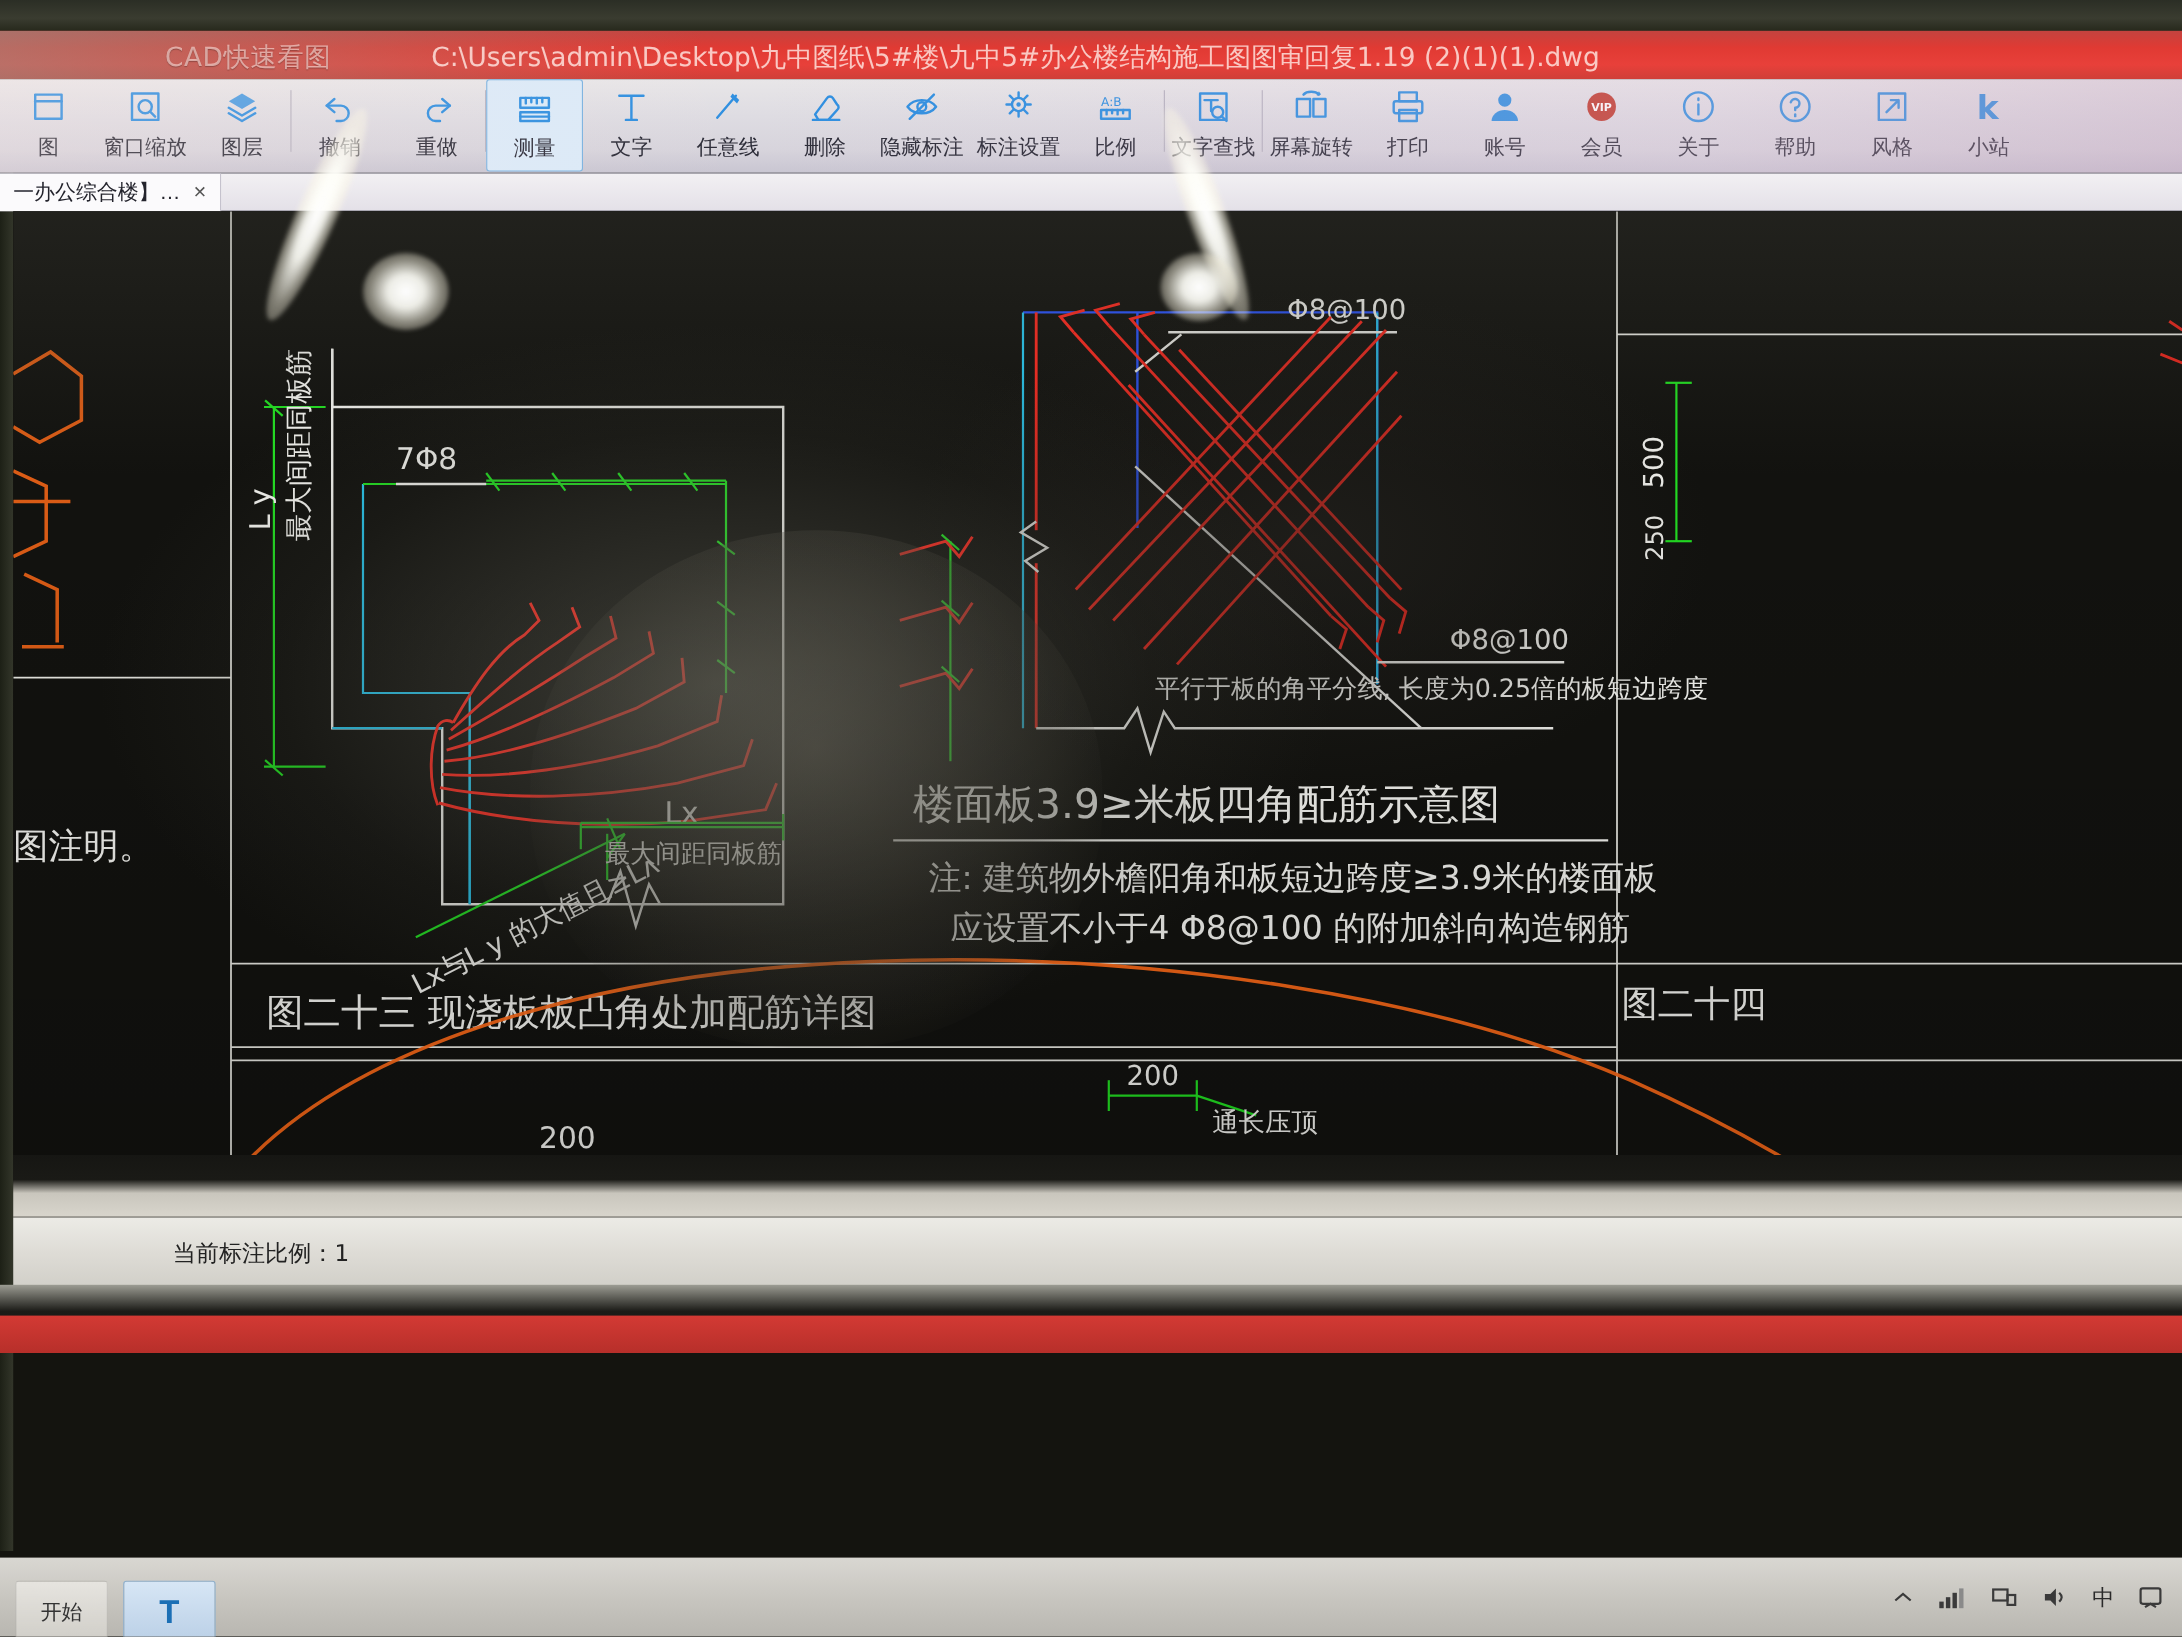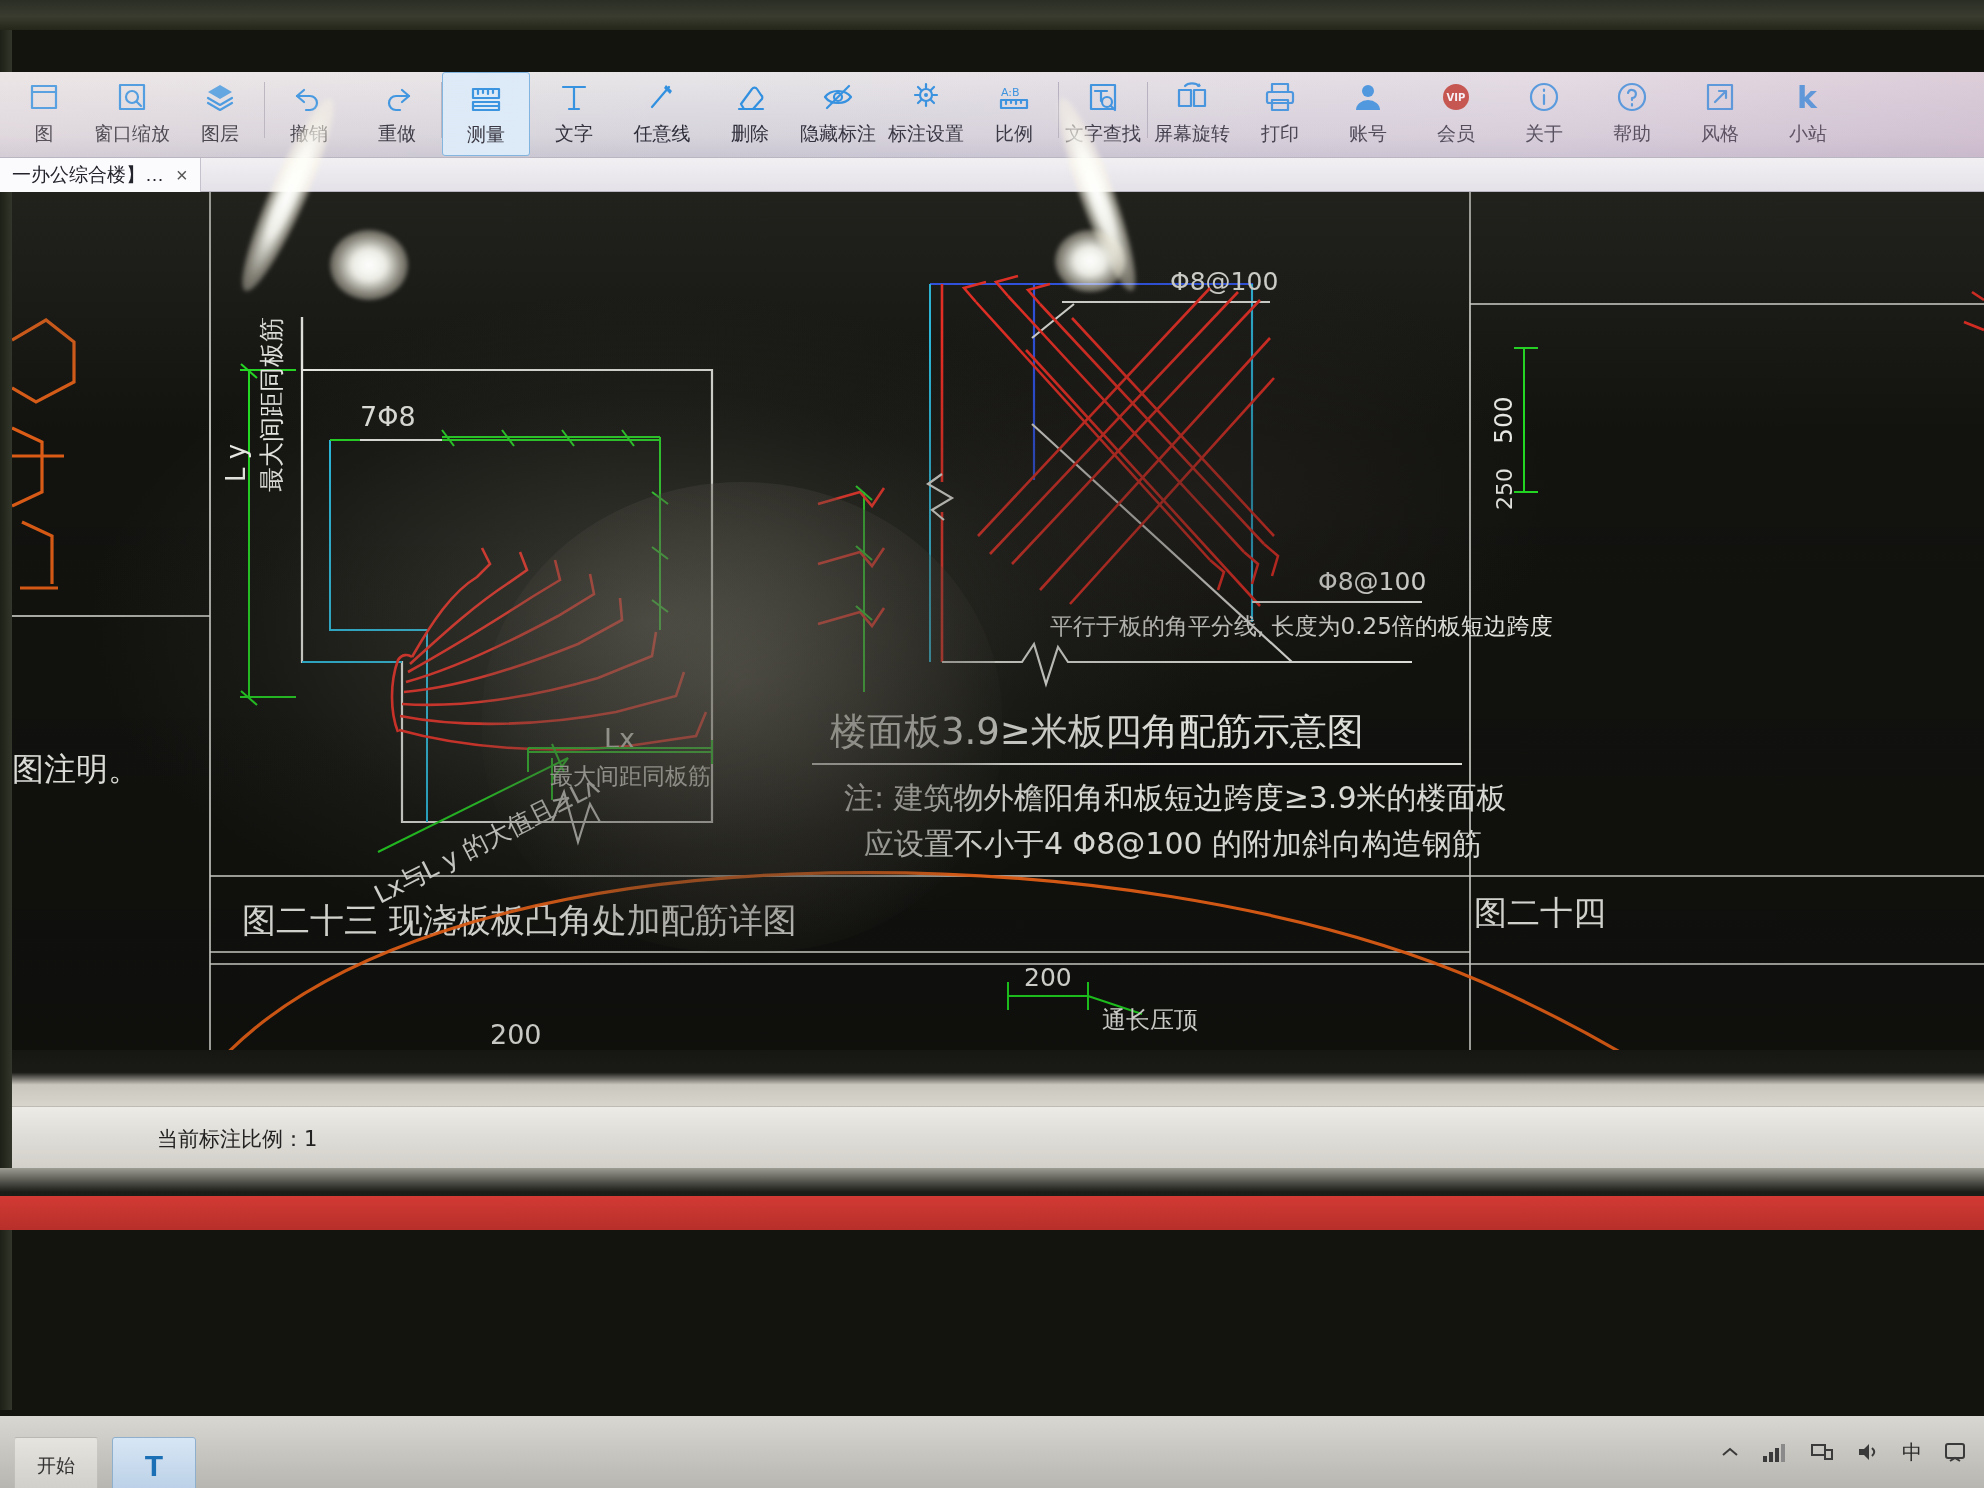--- a/index.html
+++ b/index.html
@@ -198,20 +198,25 @@
   .cn { font-family: "DejaVu Sans","Liberation Sans",sans-serif; }
 </style>
 </head>
 <body>
 
 <div id="root">
 
   <div class="bezel-top"></div>
   <div class="bezel-left"></div>
 
+  <div class="titlebar">
+    <div class="tglow"></div>
+    <div class="title-text cn">CAD快速看图</div>
+    <div class="title-path cn">C:\Users\admin\Desktop\九中图纸\5#楼\九中5#办公楼结构施工图图审回复1.19 (2)(1)(1).dwg</div>
+  </div>
 
   <div class="ribbon" id="ribbon">
       <div class="tool">
         <span class="ic">
           <svg width="34" height="34" viewBox="0 0 34 34" aria-hidden="true">
             <rect x="5" y="6" width="24" height="22" fill="none" stroke="currentColor" stroke-width="2.2" stroke-linecap="round" stroke-linejoin="round"></rect>
             <path d="M5 12 h24" fill="none" stroke="currentColor" stroke-width="2.2" stroke-linecap="round" stroke-linejoin="round"></path>
           </svg>
         </span>
         <span class="lb">图</span>

